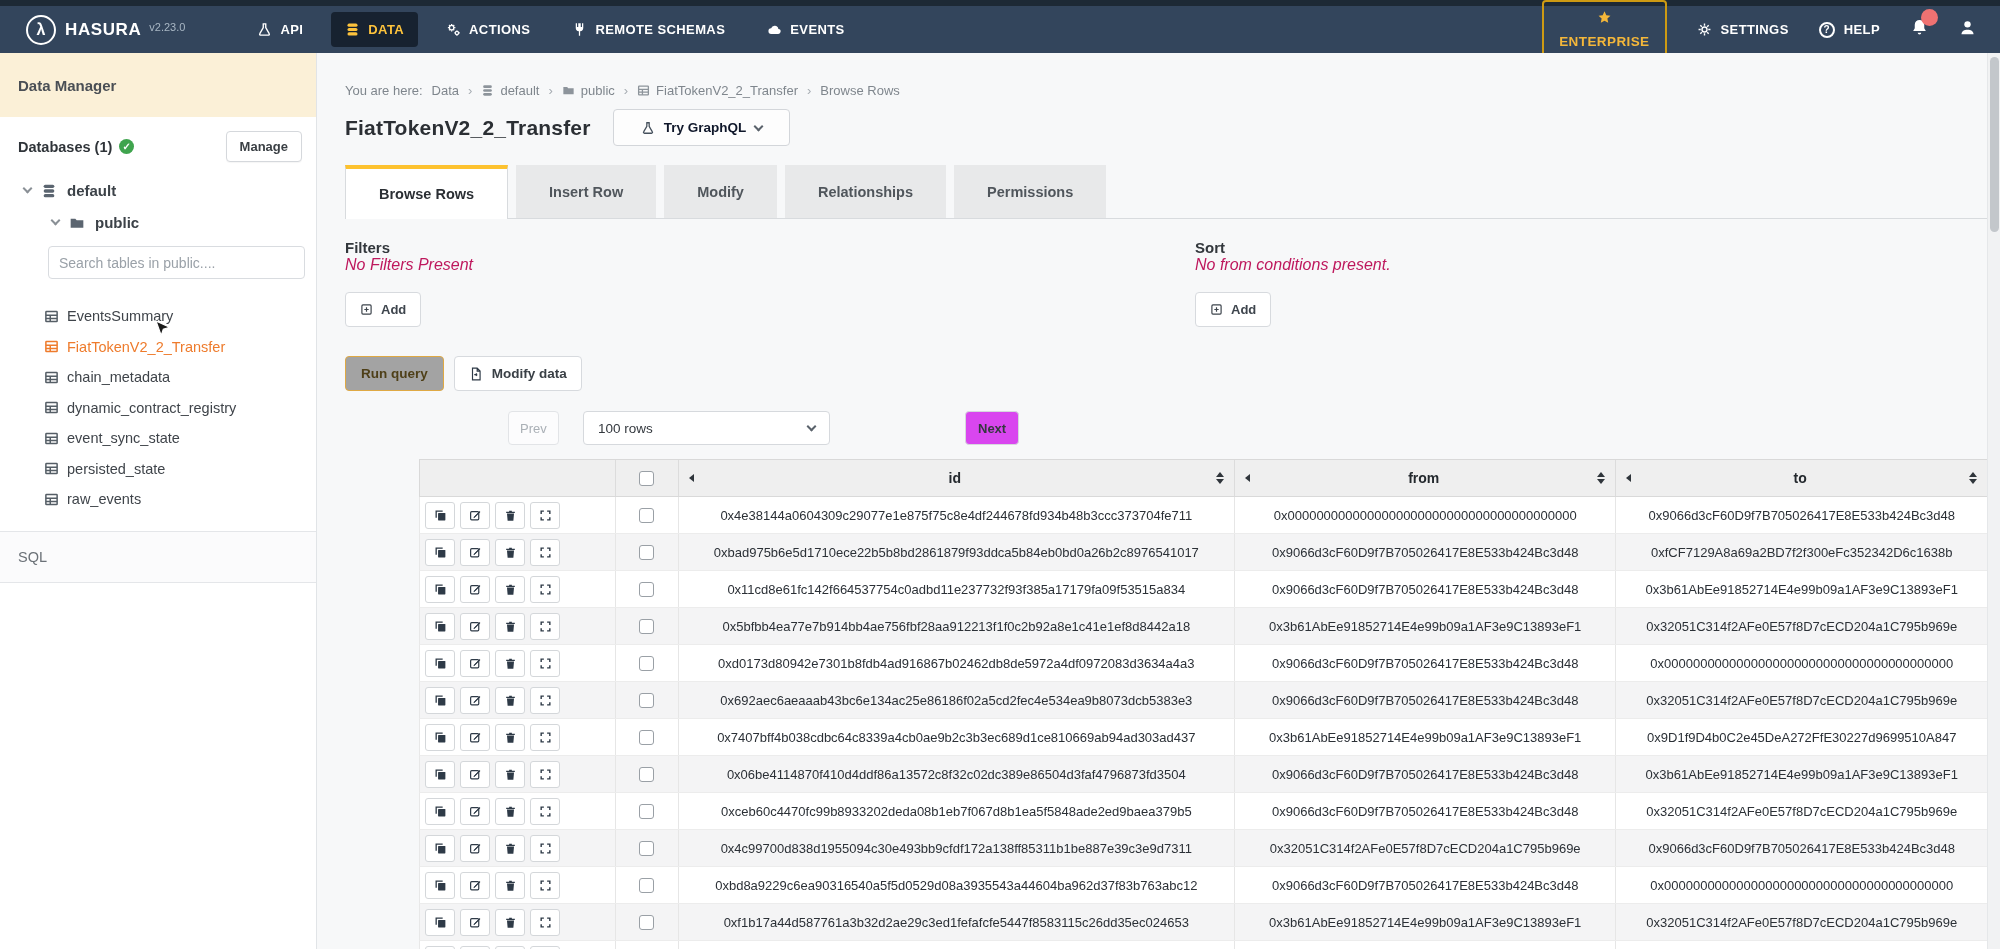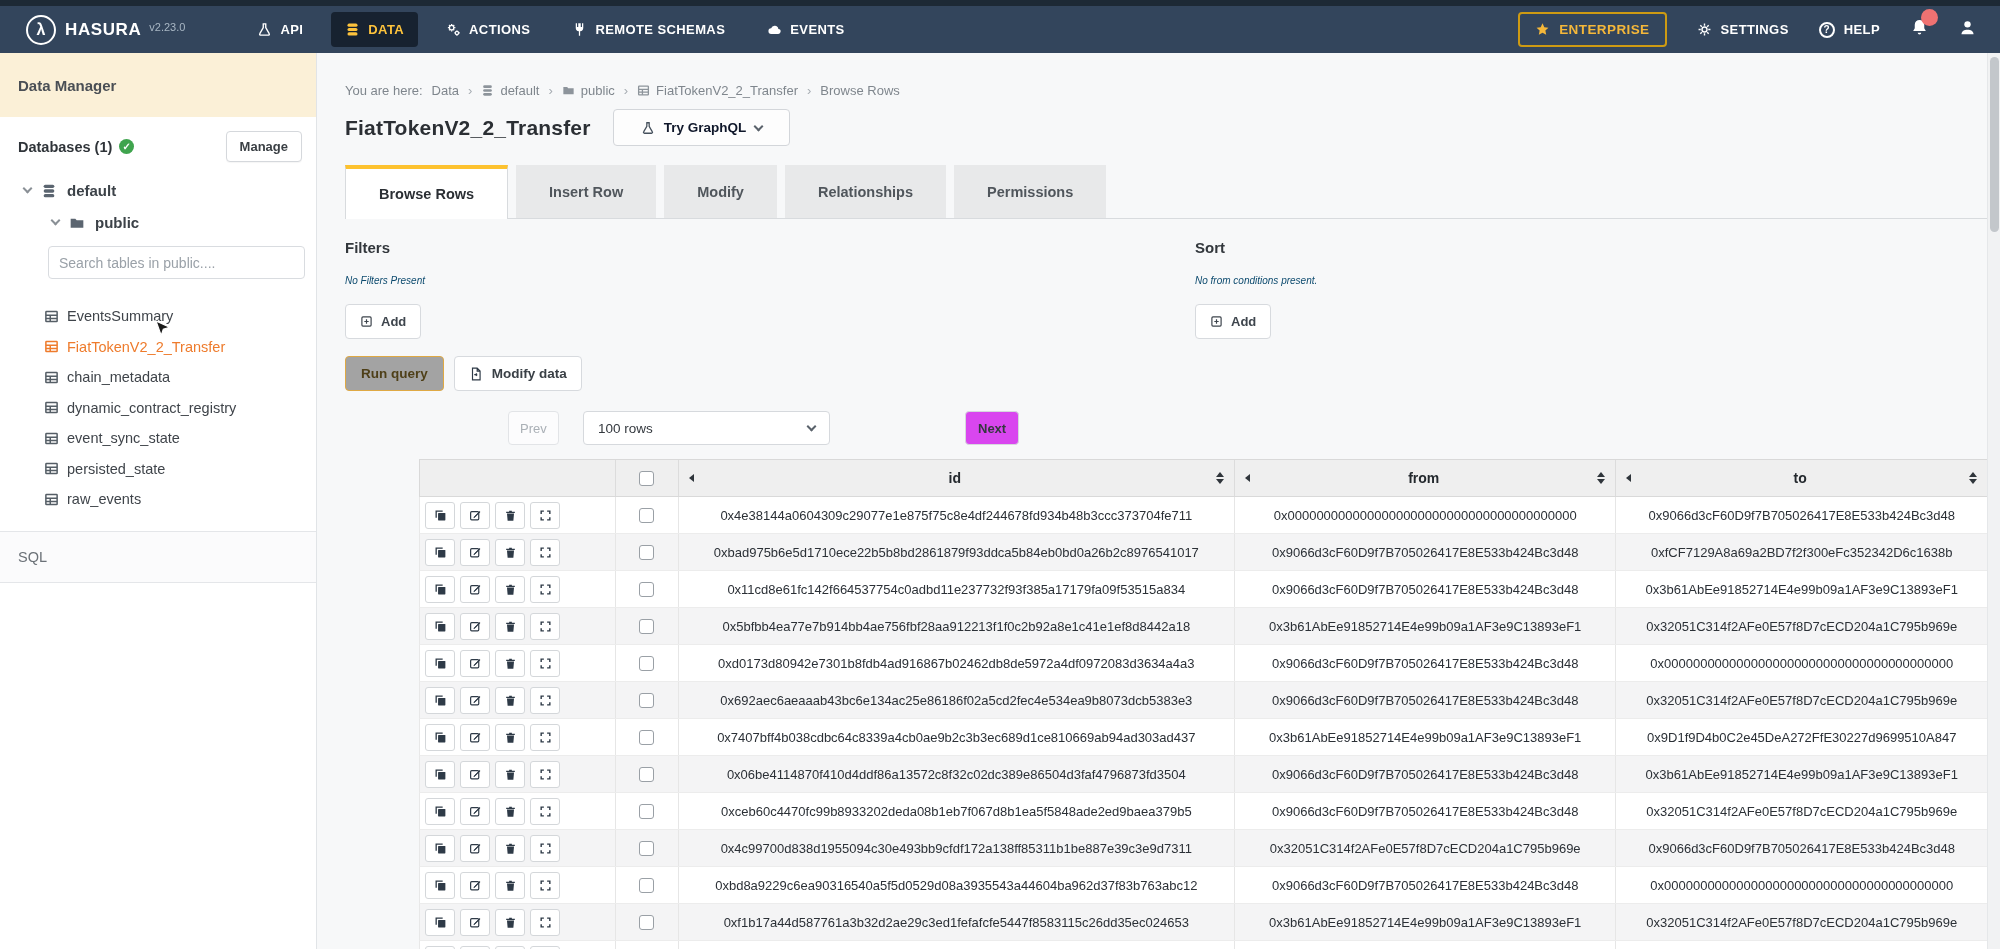--- a/index.html
+++ b/index.html
@@ -17,21 +17,21 @@
   .brand-name { font-size:17px; font-weight:bold; letter-spacing:.6px; margin-left:9px; }
   .brand-ver { font-size:11px; color:#a9b7c4; margin-left:8px; margin-top:-6px; }
   .nav-menu { display:flex; align-items:center; margin-left:58px; gap:14px; }
   .nav-item { display:flex; align-items:center; gap:8px; padding:10px 14px; font-size:13px;
     font-weight:bold; letter-spacing:.4px; border-radius:4px; cursor:pointer; }
   .nav-item svg { width:15px; height:15px; }
   .nav-item.active { background:#172230; color:#fdc33c; }
   .nav-right { margin-left:auto; display:flex; align-items:center; gap:30px; margin-right:24px; }
   .enterprise-btn { display:flex; align-items:center; gap:9px; border:2px solid #cd9a13;
     border-radius:4px; padding:8px 15px; color:#f4b73a; font-size:13.5px; font-weight:bold;
-    letter-spacing:.4px; }
+    letter-spacing:.4px;flex-direction:column; }
   .enterprise-btn svg { width:15px; height:15px; }
   .nav-util { display:flex; align-items:flex-start; gap:9px; font-size:13px; font-weight:bold;
     letter-spacing:.4px; }
   .nav-util svg { width:15px; height:15px; }
   .help-badge { width:16px; height:16px; border:2px solid #fff; border-radius:50%;
     display:flex; align-items:center; justify-content:center; }
   .help-badge::before { content:"?"; font-size:10px; font-weight:bold; }
   .bell-wrap { position:relative; }
   .bell-wrap svg { width:19px; height:19px; }
   .notif-dot { position:absolute; top:-9px; right:-9px; width:17px; height:17px;
@@ -90,21 +90,21 @@
     border-bottom:1px solid #d8dbde; display:flex; gap:8px; }
   .tab { height:53px; padding:0 33px; display:flex; align-items:center; font-size:14.5px;
     font-weight:bold; color:#50565c; background:#e8e9ea; cursor:pointer; }
   .tab.active { background:#fff; color:#2b2f34; border:1px solid #d8dbde; border-bottom:none;
     border-top:4px solid #fdc22f; height:54px; margin-bottom:-1px; }
 
   .panel { position:absolute; top:186px; }
   .panel-filters { left:27px; }
   .panel-sort { left:877px; }
   .panel-heading { font-size:15px; font-weight:bold; color:#32373c; }
-  .panel-empty { margin-top:19px; font-size:10px; font-style:italic; color:#0c4a6e; }
+  .panel-empty { font-size:16px; font-style:italic; color:#be185d; }
   .add-btn { margin-top:18px; display:inline-flex; align-items:center; gap:8px; background:#fff;
     border:1px solid #d7dade; border-radius:4px; padding:9px 14px; font-size:13px; font-weight:bold;
     color:#3e454d; cursor:pointer; }
   .add-btn svg { width:13px; height:13px; }
 
   .run-row { position:absolute; top:303px; left:27px; display:flex; gap:10px; }
   .run-btn { background:#a3a3a3; border:1px solid #dfa944; border-radius:4px; height:35px;
     padding:0 15px; font-size:13.5px; font-weight:bold; color:#4e3f18; cursor:pointer; }
   .export-btn { display:flex; align-items:center; gap:9px; background:#fff; border:1px solid #d7dade;
     border-radius:4px; height:35px; padding:0 14px; font-size:13.5px; font-weight:bold; color:#3a4046; cursor:pointer; }

